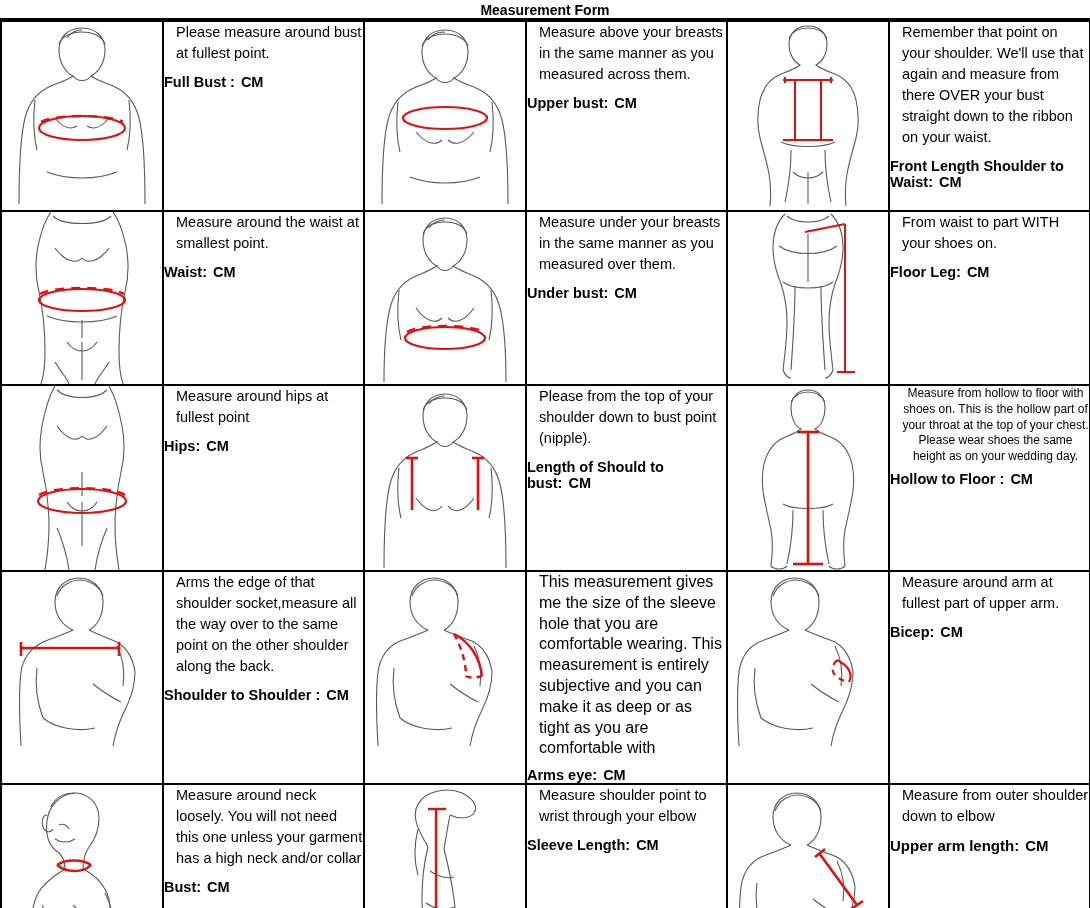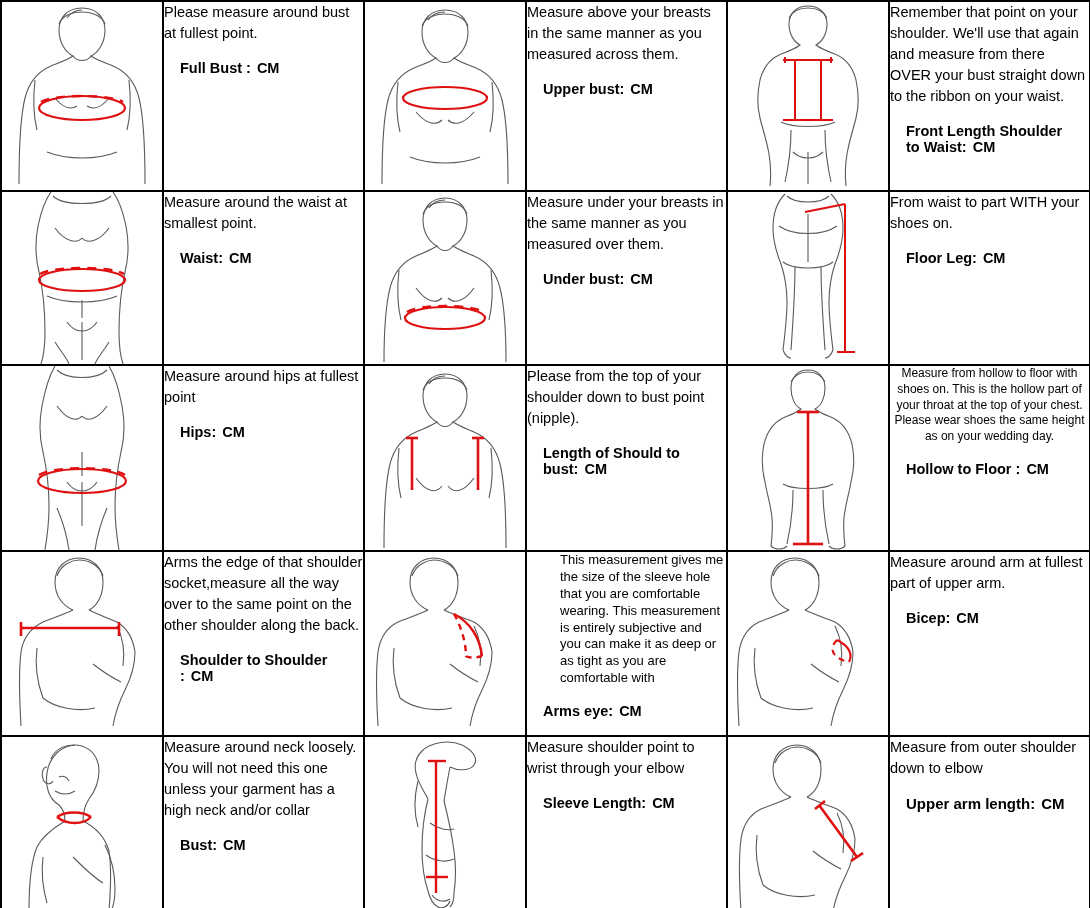--- a/index.html
+++ b/index.html
@@ -46,57 +46,58 @@
     vertical-align: middle;
   }
   td.txt {
     width: 201px;
     padding: 8px 8px 6px 8px;
   }
   .desc {
     font-size: 14.5px;
     line-height: 1.45;
     margin: 0 0 10px 0;
+    padding-left: 12px;
   }
   .desc.small {
-    font-size: 13px;
+    font-size: 16px;
     line-height: 1.3;
     margin-bottom: 8px;
-    margin-left: 33px;
   }
   .desc.tiny {
     font-size: 12px;
     line-height: 1.32;
     margin-bottom: 6px;
     text-align: center;
   }
   .label {
     font-size: 14.5px;
     font-weight: bold;
-    margin: 16px;
+    margin: 0;
   }
   .label.small {
     font-size: 15px;
   }
   .unit {
     font-weight: bold;
     padding-left: 6px;
   }
   svg { display: block; margin: 0 auto; }
   .row1 td.fig { height: 190px; }
   .row2 td.fig { height: 174px; }
   .row3 td.fig { height: 185px; }
   .row4 td.fig { height: 178px; }
   .row5 td.fig { height: 178px; }
 </style>
 </head>
 <body>
 
 <div class="page">
 
+  <div class="title-bar">Measurement Form</div>
 
   <table class="grid">
 
     <tbody>
         <tr class="row1">
       <td class="fig">
         <svg width="150" height="186" viewBox="0 0 150 186">
           <g fill="none" stroke="#5a5a5a" stroke-width="1.1">
             <path d="M75 6 C60 6 52 16 52 28 C52 40 58 50 66 54 C60 58 54 60 44 64 C30 70 22 80 18 96 C14 112 12 140 12 182"></path>
             <path d="M75 6 C90 6 98 16 98 28 C98 40 92 50 84 54 C90 58 96 60 106 64 C120 70 128 80 132 96 C136 112 138 140 138 182"></path>

